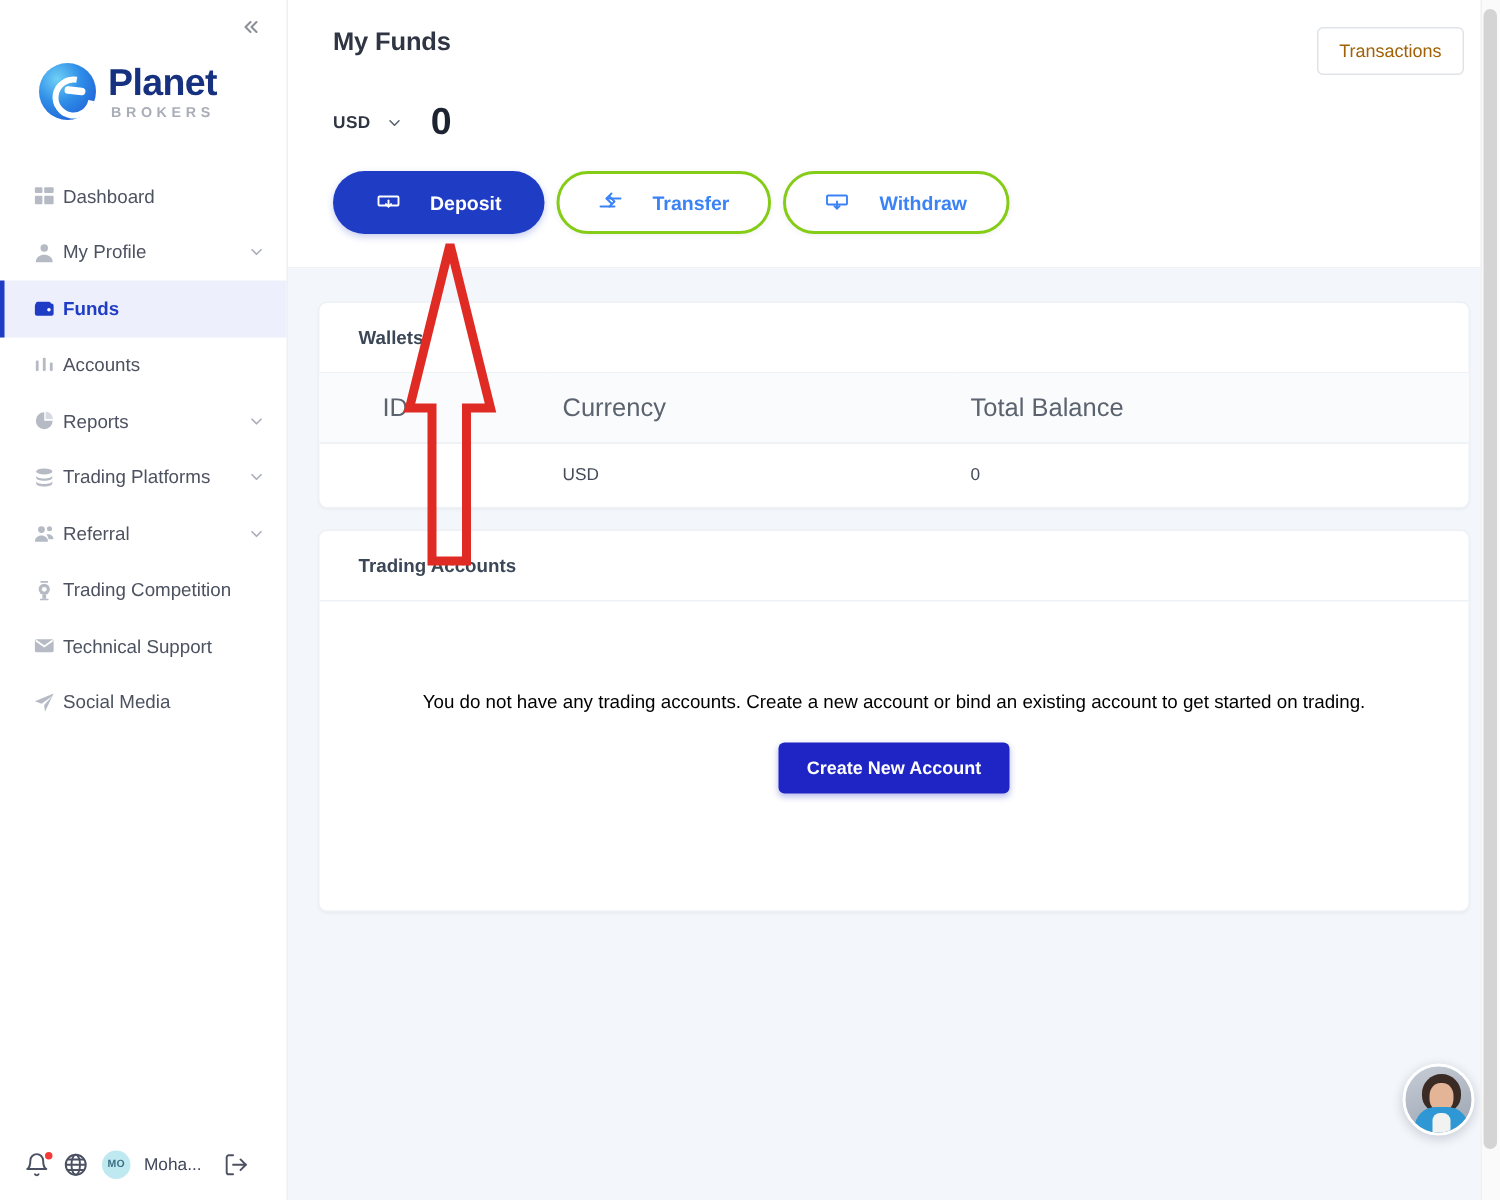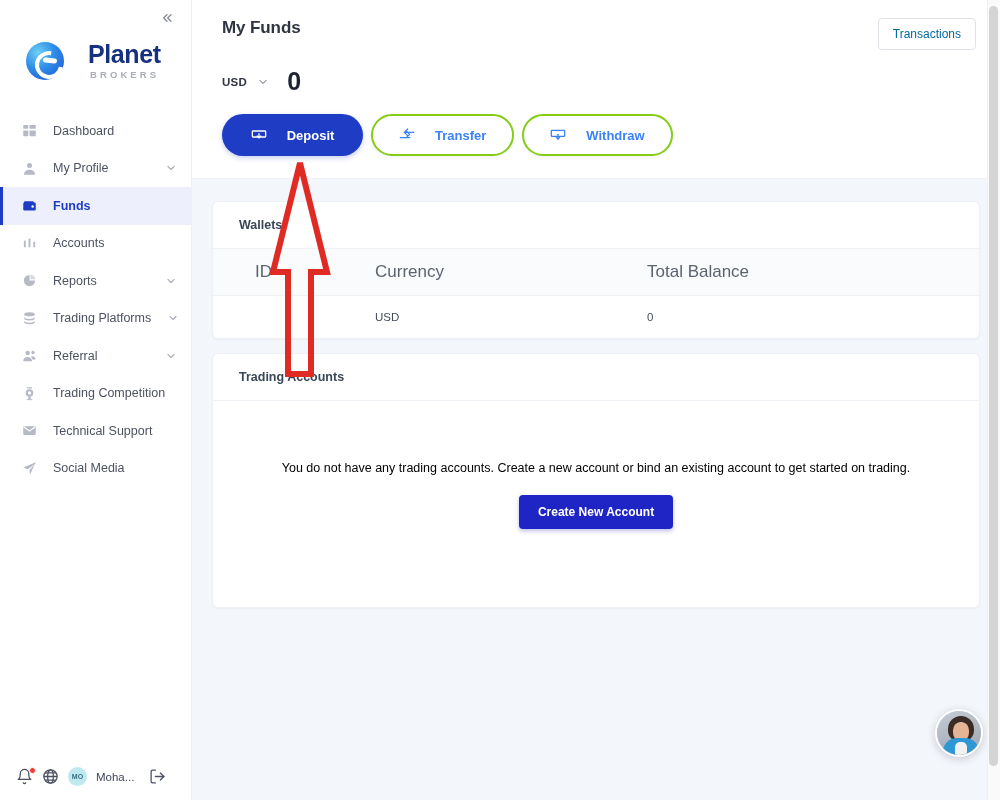--- a/index.html
+++ b/index.html
@@ -17,21 +17,21 @@
     position: relative; flex: 0 0 192px;
   }
   .collapse-btn {
     position: absolute; top: 6px; right: 12px;
     width: 24px; height: 24px; display: flex;
     align-items: center; justify-content: center;
     color: #8a8f98; font-size: 15px; cursor: pointer;
     line-height: 1;
   }
   .logo-wrap {
-    display: flex; align-items: center; gap: 24px;
+    display: flex; align-items: flex-end; gap: 8px;
     padding: 42px 0 0 26px;
   }
   .logo-mark {
     width: 38px; height: 38px; border-radius: 50%;
     background: radial-gradient(circle at 32% 28%, #6fd0f5 0%, #2f8ee8 42%, #1b4fd1 100%);
     position: relative; flex: 0 0 38px;
   }
   .logo-mark::before {
     content: ""; position: absolute; left: 9px; top: 9px;
     width: 20px; height: 20px; border-radius: 50%;
@@ -49,21 +49,21 @@
     letter-spacing: -0.4px;
   }
   .logo-sub {
     font-size: 9.5px; font-weight: 600; color: #a8adb6;
     letter-spacing: 3.1px; margin-top: 3px; padding-left: 2px;
   }
 
   .nav { margin-top: 32px; }
   .nav-item {
     display: flex; align-items: center; height: 37.5px;
-    padding: 0 14px 0 22px; gap: 16px; cursor: pointer;
+    padding: 0 14px 0 22px; gap: 5px; cursor: pointer;
     position: relative;
   }
   .nav-item .nav-label {
     font-size: 12.5px; color: #4c5260; flex: 1; white-space: nowrap;
   }
   .nav-item.active { background: #edeffc; }
   .nav-item.active::before {
     content: ""; position: absolute; left: 0; top: 0;
     width: 3px; height: 100%; background: #1f3cc4;
   }
@@ -106,21 +106,21 @@
   .topbar {
     background: #ffffff; padding: 18px 24px 22px 30px;
     border-bottom: 1px solid #eef1f5; position: relative;
     flex: 0 0 auto;
   }
   .topbar-row { display: flex; align-items: flex-start; justify-content: space-between; }
   .page-title { font-size: 17px; font-weight: 700; color: #2f3542; letter-spacing: -.1px; }
   .top-actions { display: flex; gap: 10px; }
   .ghost-btn {
     border: 1px solid #dfe3e8; background: #fff; border-radius: 4px;
-    padding: 8px 14px; font-size: 12px; color: #0369a1;
+    padding: 8px 14px; font-size: 12px; color: #a16207;
     font-family: "Liberation Sans", sans-serif; cursor: pointer;
     white-space: nowrap;
   }
   .balance-row { display: flex; align-items: center; gap: 10px; margin-top: 17px; }
   .cur-select { display: flex; align-items: center; gap: 10px; cursor: pointer; }
   .cur-code { font-size: 11.5px; font-weight: 600; color: #2f3542; letter-spacing: .3px; }
   .cur-chev { width: 12px; height: 12px; color: #55606f; }
   .cur-chev svg { width: 12px; height: 12px; display: block; }
   .balance-amount { font-size: 25px; font-weight: 700; color: #1d2330; margin-left: 8px; }
 

